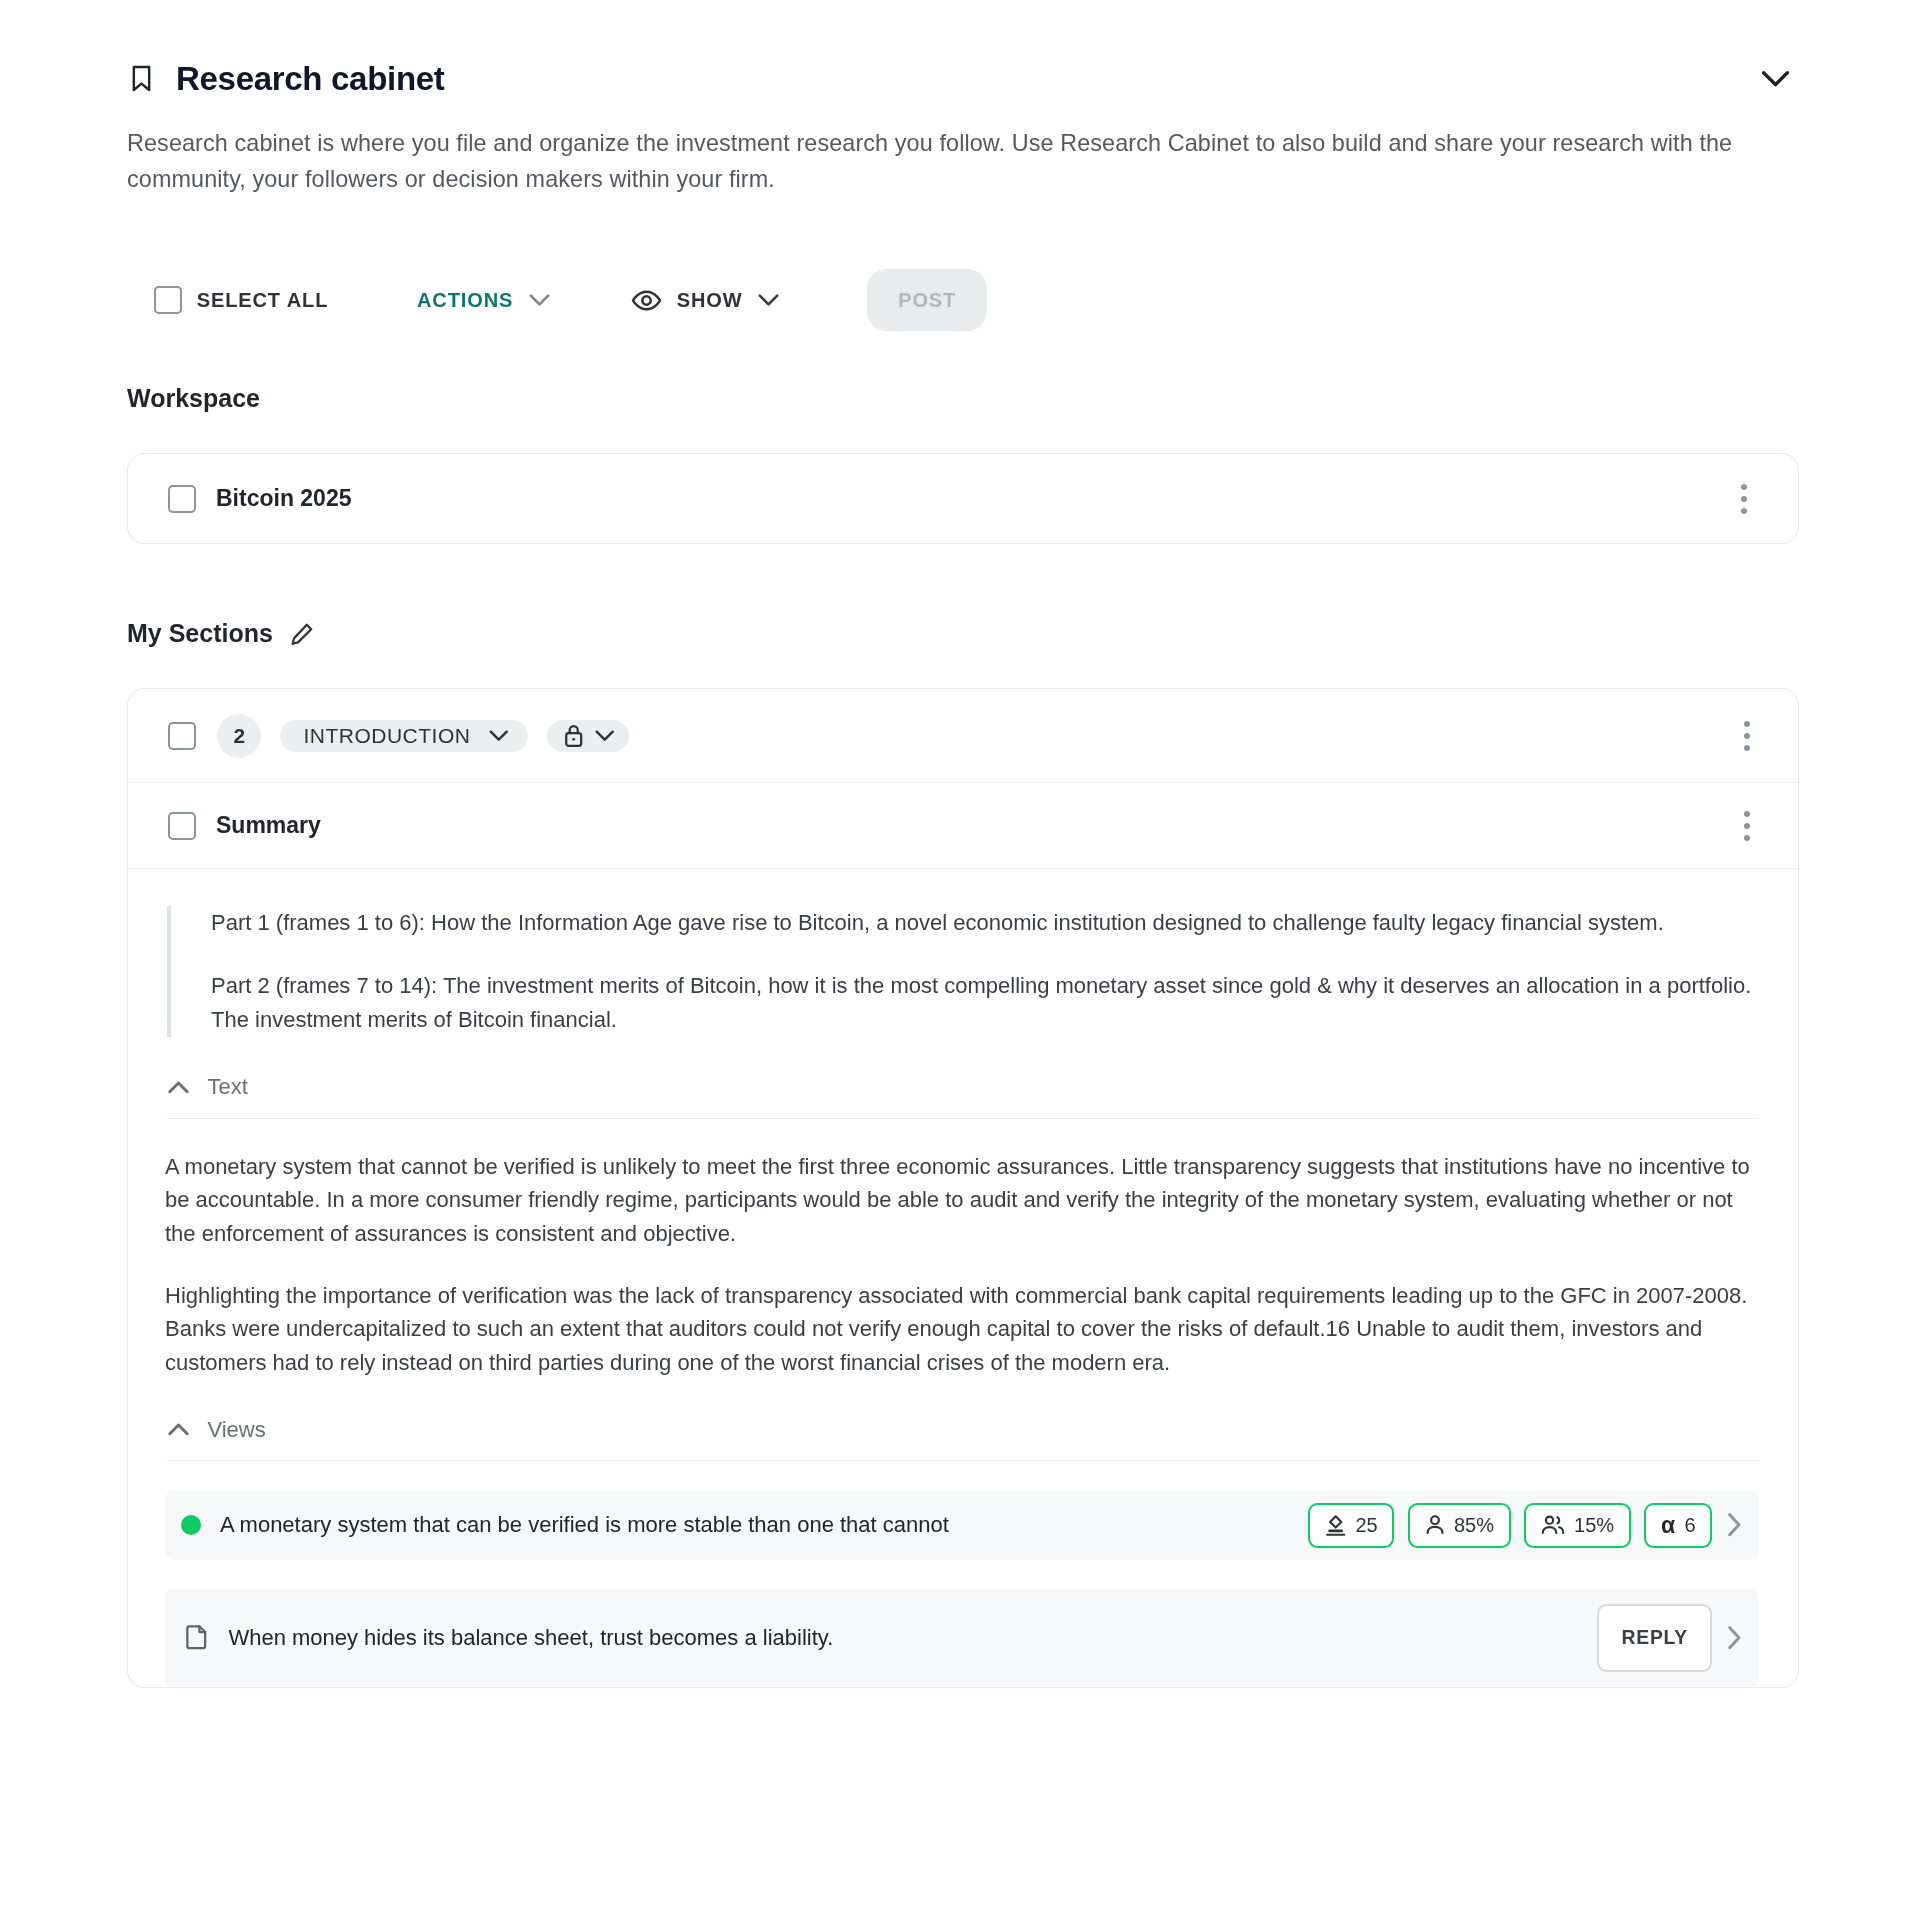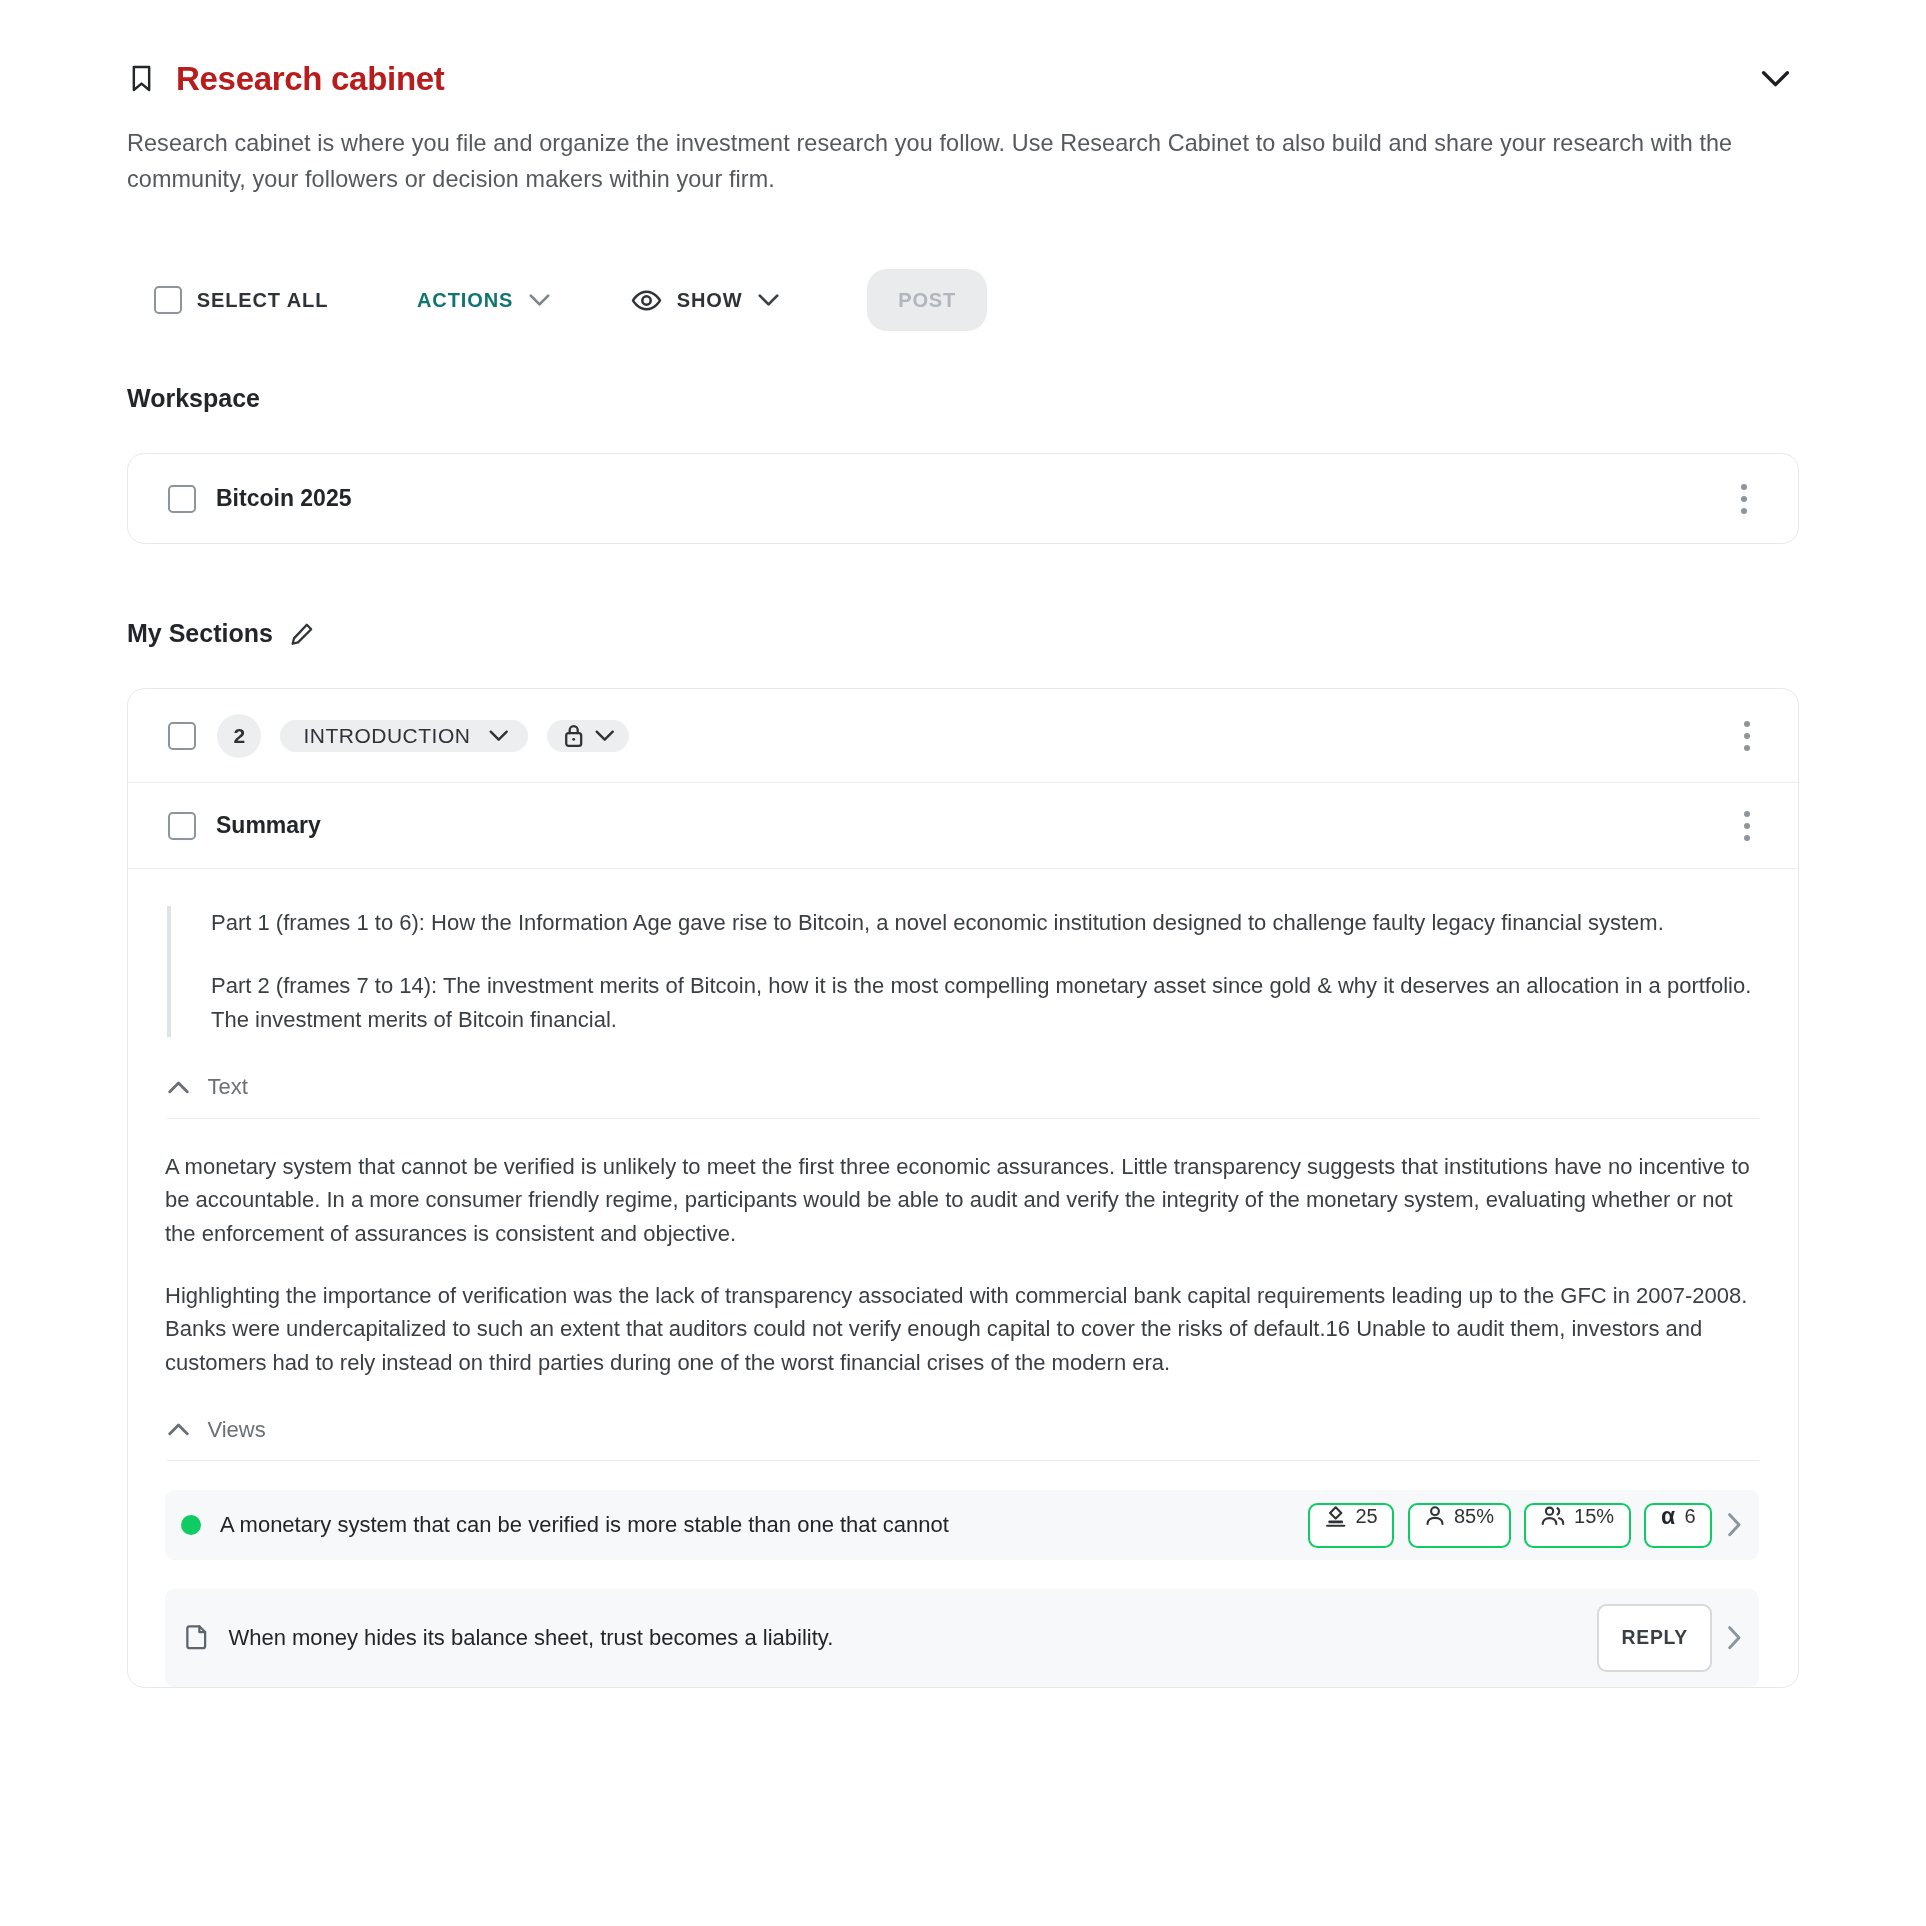--- a/index.html
+++ b/index.html
@@ -29,21 +29,21 @@
   }
   .bookmark-icon {
     width: 29px; height: 35px;
     display: flex; align-items: center; justify-content: center;
     margin-right: 20px;
   }
   .page-title {
     font-size: 33px;
     font-weight: 700;
     letter-spacing: -0.3px;
-    color: #b91c1c;
+    color: #0f172a;
   }
   .header-chevron {
     margin-left: auto;
     width: 47px; height: 47px;
     display: flex; align-items: center; justify-content: center;
     cursor: pointer;
   }
 
   .page-desc {
     margin-top: 24px;
@@ -230,21 +230,21 @@
     white-space: nowrap;
     overflow: hidden;
     text-overflow: ellipsis;
   }
   .view-badges { margin-left: auto; display: flex; align-items: center; gap: 13.4px; }
   .vbadge {
     height: 45px;
     border: 2px solid #0ecb63;
     border-radius: 9.4px;
     background: #ffffff;
-    display: flex; 
+    display: flex; align-items: center;
     padding: 0 14.7px;
     gap: 9.4px;
     cursor: pointer;
   }
   .vbadge .vb-val { font-size: 20px; color: #2f3337; }
   .vbadge .alpha { font-size: 23px; font-weight: 700; color: #22262a; line-height: 1; }
   .row-chev { margin-left: 14.7px; display: flex; align-items: center; cursor: pointer; }
 
   
   .memo-row {

